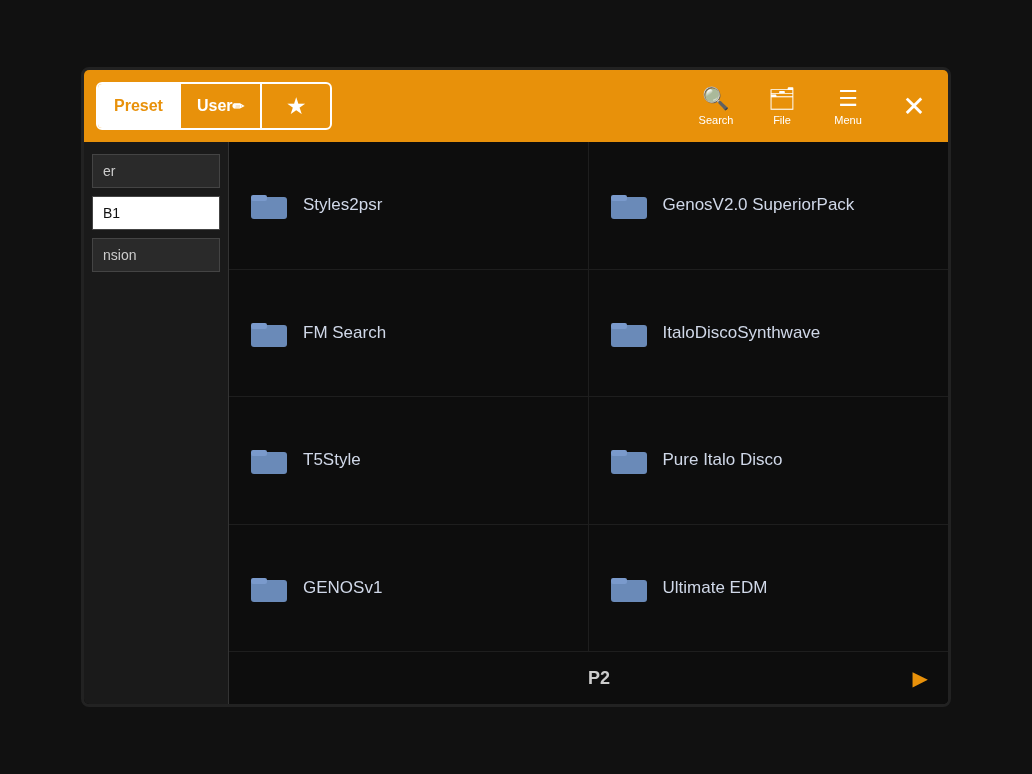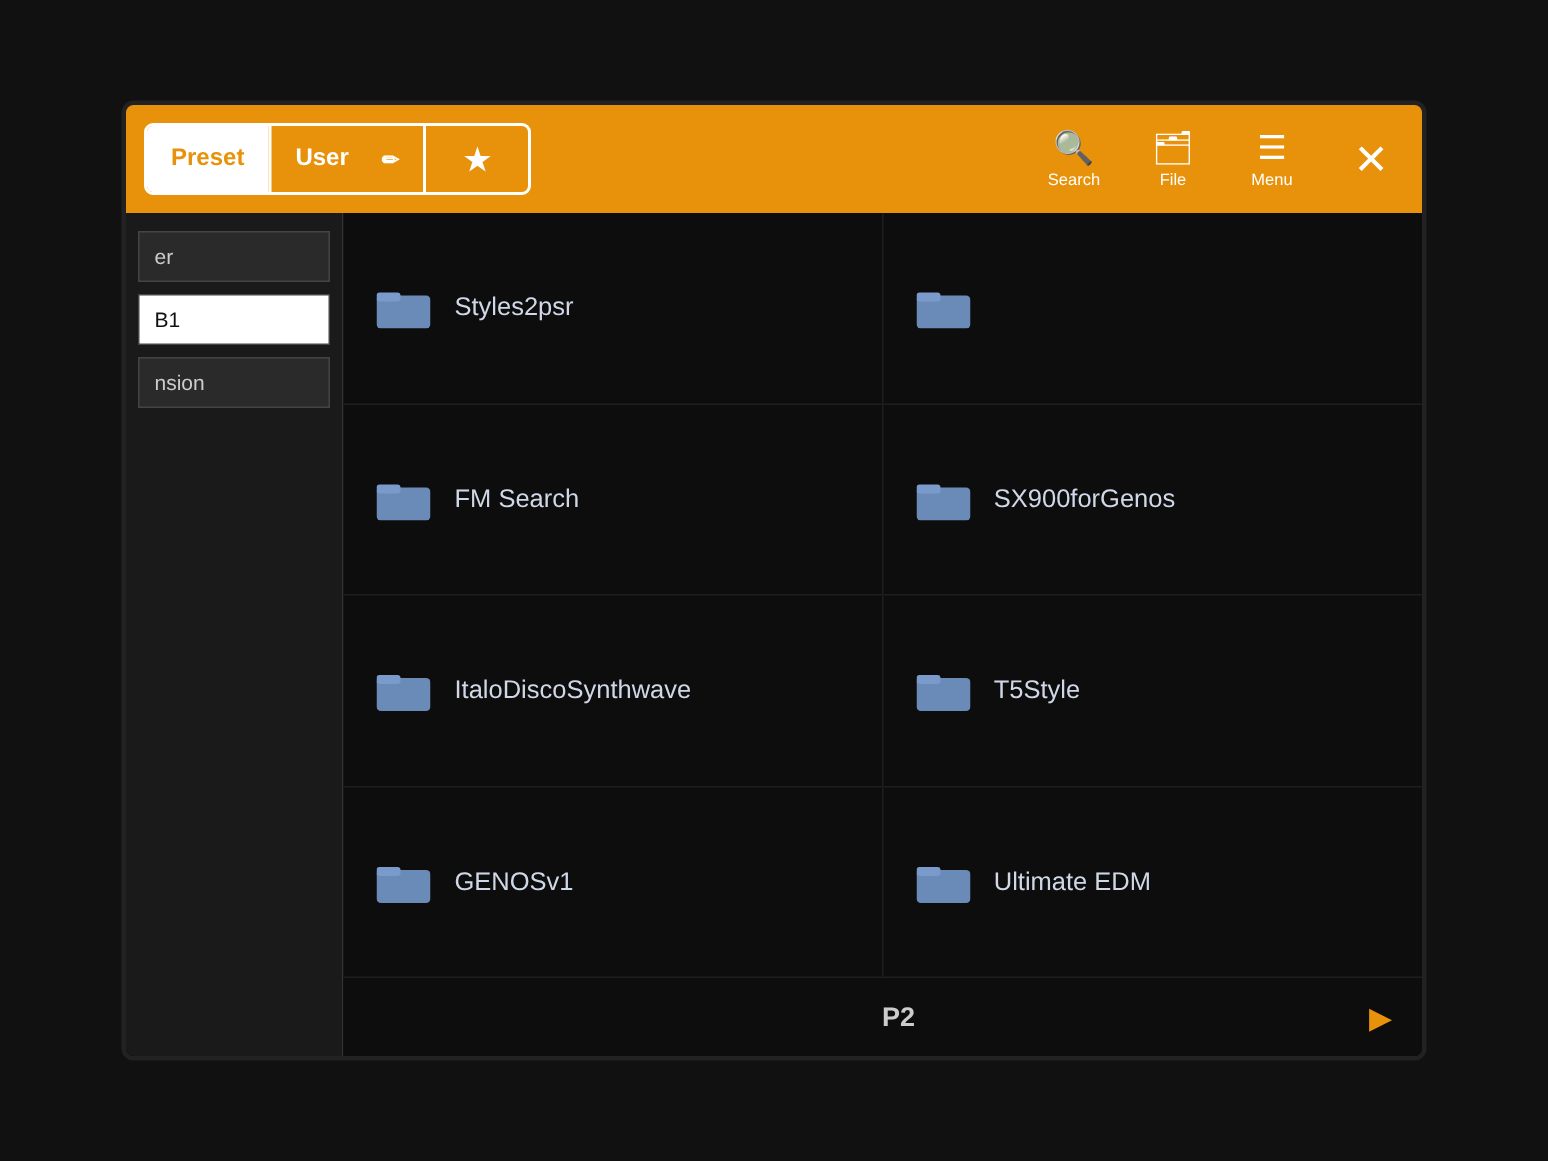--- a/index.html
+++ b/index.html
@@ -60,21 +60,21 @@
 
     .tab.active {
       background: #fff;
       color: #e8910a;
     }
 
     .tab.user {
       background: transparent;
       color: #fff;
       border-left: 2px solid #fff;
-      gap: 22px;
+      gap: 0;
     }
 
     .tab.favorite {
       background: transparent;
       color: #fff;
       border-left: 2px solid #fff;
       font-size: 20px;
     }
 
     .toolbar-spacer {
@@ -298,41 +298,33 @@
           <span class="file-name">Styles2psr</span>
         </div>
 
         <div class="file-item">
           <div class="folder-icon">
             <svg viewBox="0 0 36 28" fill="none">
               <rect x="0" y="6" width="36" height="22" rx="3" fill="#6a8ab8"></rect>
               <rect x="0" y="4" width="16" height="6" rx="2" fill="#7a9acc"></rect>
             </svg>
           </div>
+          <span class="file-name">GenosV2.0 SuperiorPack</span>
         </div>
 
         <div class="file-item">
           <div class="folder-icon">
             <svg viewBox="0 0 36 28" fill="none">
               <rect x="0" y="6" width="36" height="22" rx="3" fill="#6a8ab8"></rect>
               <rect x="0" y="4" width="16" height="6" rx="2" fill="#7a9acc"></rect>
             </svg>
           </div>
           <span class="file-name">FM Search</span>
         </div>
 
-        <div class="file-item">
-          <div class="folder-icon">
-            <svg viewBox="0 0 36 28" fill="none">
-              <rect x="0" y="6" width="36" height="22" rx="3" fill="#6a8ab8"></rect>
-              <rect x="0" y="4" width="16" height="6" rx="2" fill="#7a9acc"></rect>
-            </svg>
-          </div>
-          <span class="file-name">SX900forGenos</span>
-        </div>
 
         <div class="file-item">
           <div class="folder-icon">
             <svg viewBox="0 0 36 28" fill="none">
               <rect x="0" y="6" width="36" height="22" rx="3" fill="#6a8ab8"></rect>
               <rect x="0" y="4" width="16" height="6" rx="2" fill="#7a9acc"></rect>
             </svg>
           </div>
           <span class="file-name">ItaloDiscoSynthwave</span>
         </div>
@@ -340,20 +332,29 @@
         <div class="file-item">
           <div class="folder-icon">
             <svg viewBox="0 0 36 28" fill="none">
               <rect x="0" y="6" width="36" height="22" rx="3" fill="#6a8ab8"></rect>
               <rect x="0" y="4" width="16" height="6" rx="2" fill="#7a9acc"></rect>
             </svg>
           </div>
           <span class="file-name">T5Style</span>
         </div>
 
+        <div class="file-item">
+          <div class="folder-icon">
+            <svg viewBox="0 0 36 28" fill="none">
+              <rect x="0" y="6" width="36" height="22" rx="3" fill="#6a8ab8"></rect>
+              <rect x="0" y="4" width="16" height="6" rx="2" fill="#7a9acc"></rect>
+            </svg>
+          </div>
+          <span class="file-name">Pure Italo Disco</span>
+        </div>
 
         <div class="file-item">
           <div class="folder-icon">
             <svg viewBox="0 0 36 28" fill="none">
               <rect x="0" y="6" width="36" height="22" rx="3" fill="#6a8ab8"></rect>
               <rect x="0" y="4" width="16" height="6" rx="2" fill="#7a9acc"></rect>
             </svg>
           </div>
           <span class="file-name">GENOSv1</span>
         </div>

